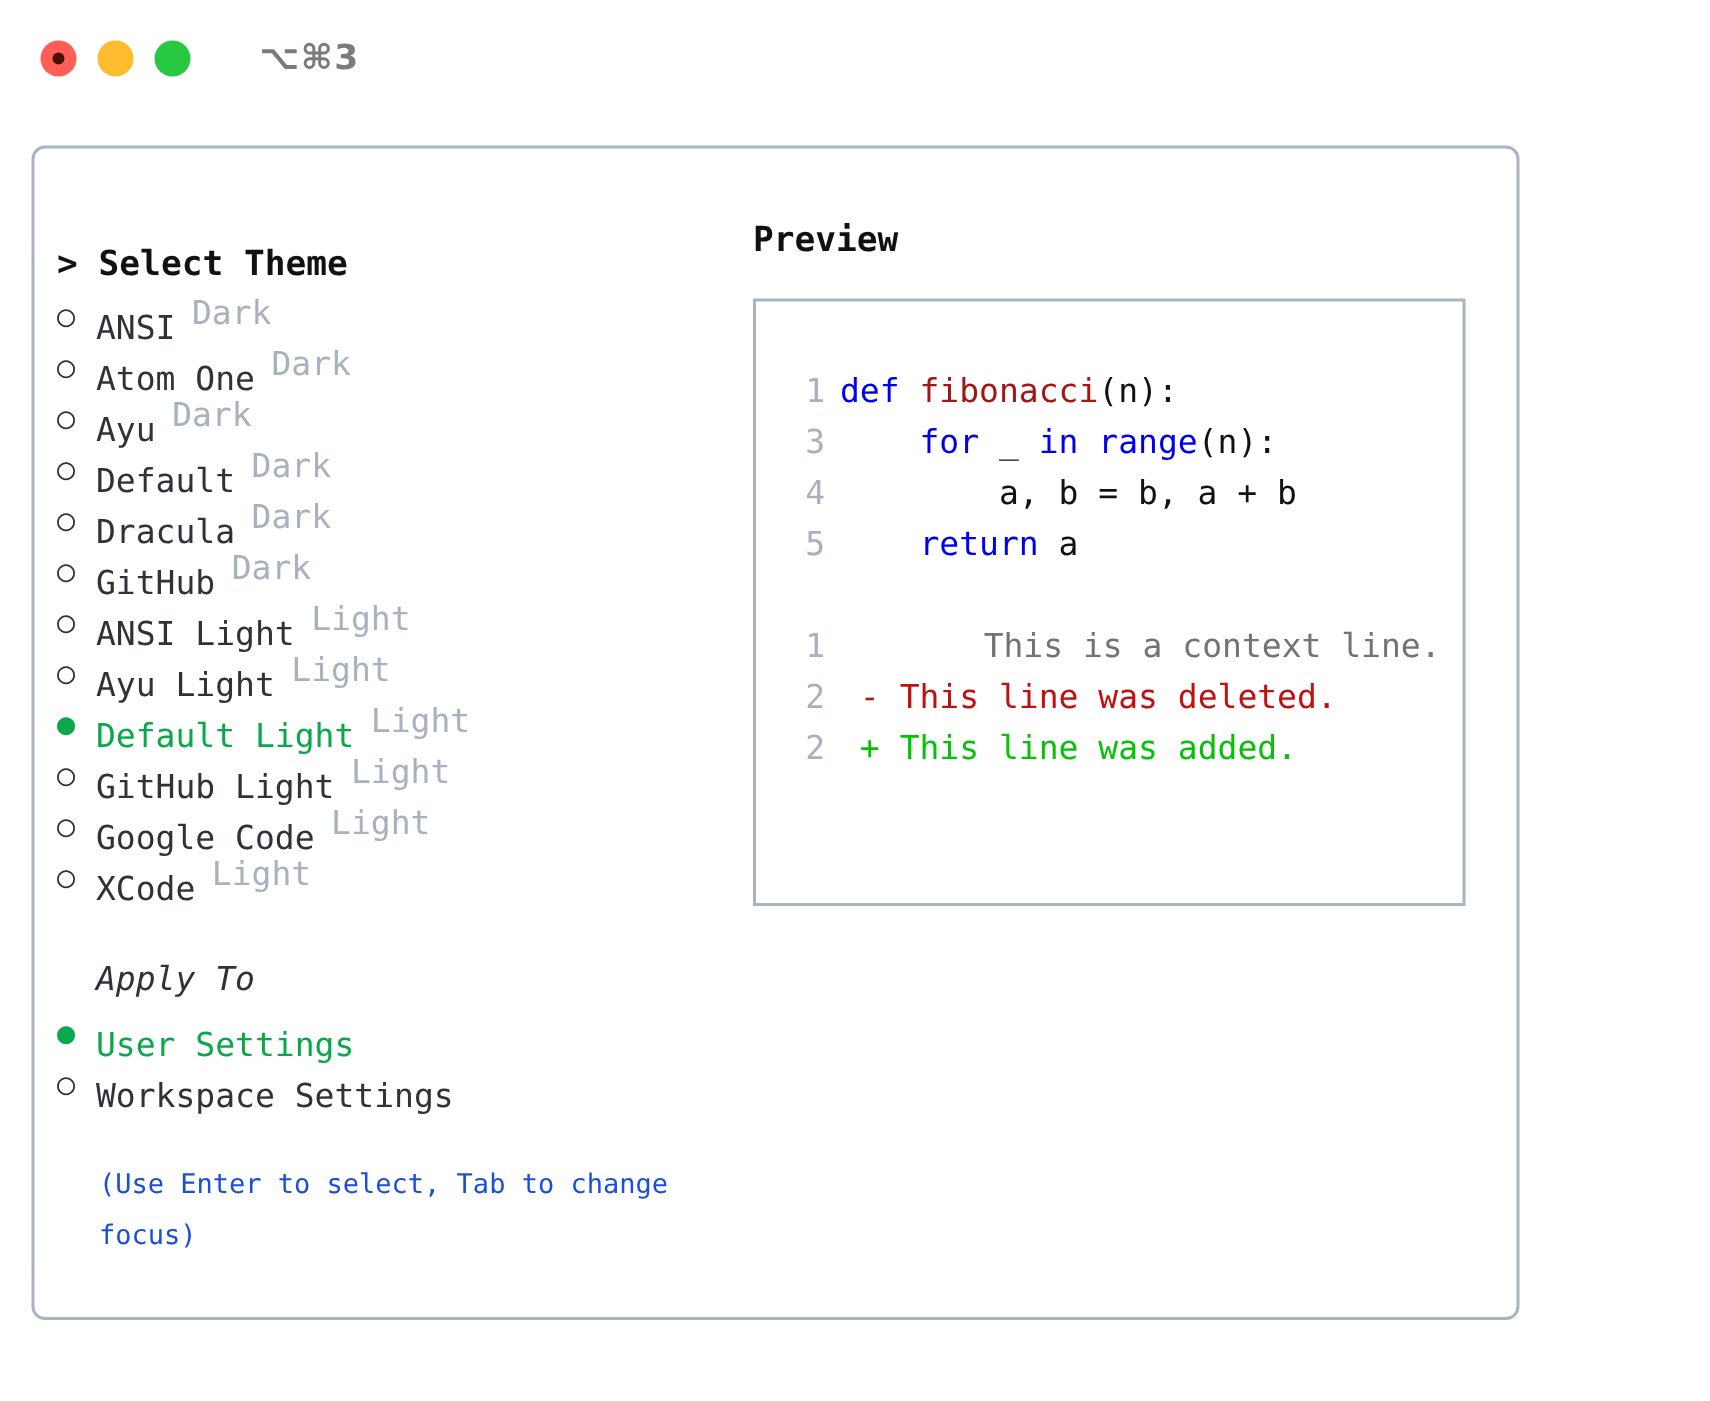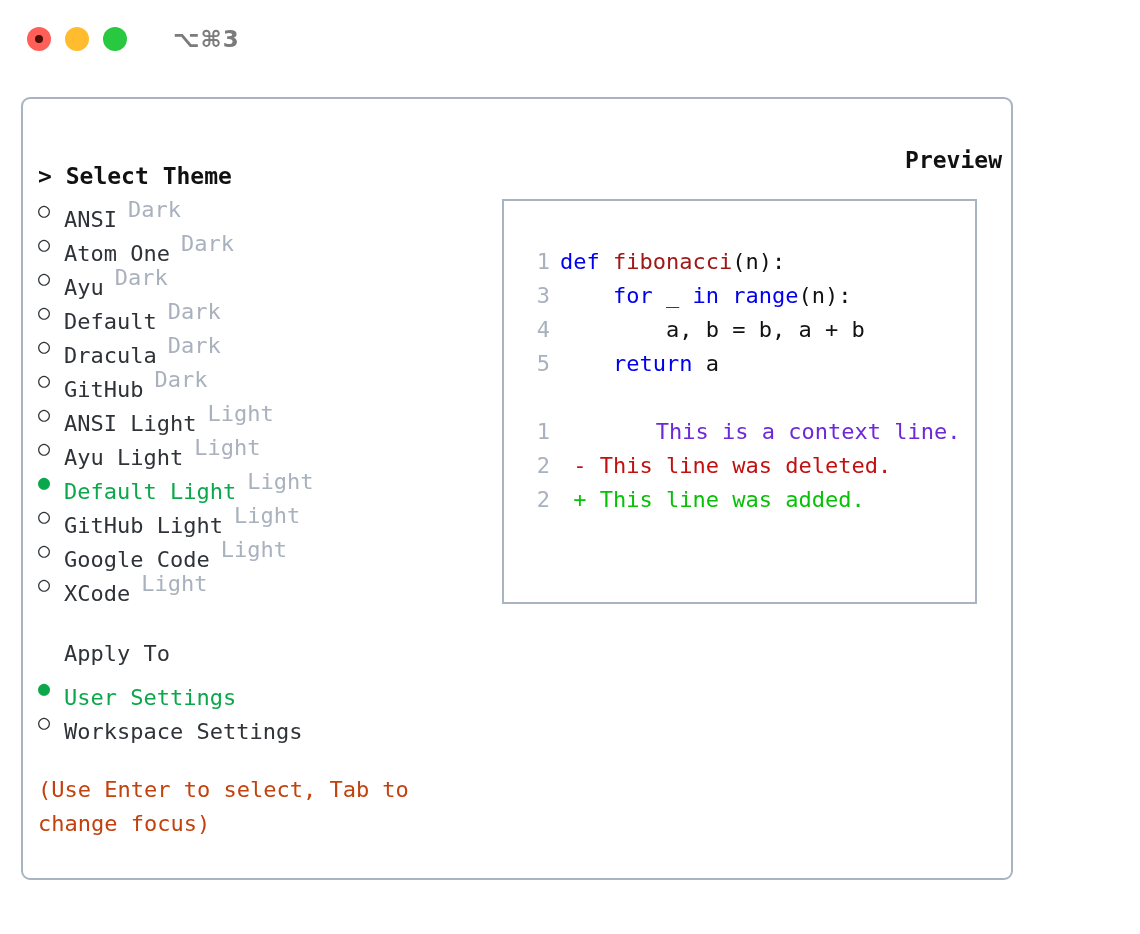--- a/index.html
+++ b/index.html
@@ -121,45 +121,46 @@
 
   .section-gap { height: 36px; }
 
   .subheading {
     font-size: 22px;
     color: #2f3338;
     height: 34px;
     line-height: 34px;
     padding-left: 26px;
     white-space: pre;
+    font-style: italic;
   }
 
   .hint {
     margin-top: 34px;
-    font-size: 22px;
-    line-height: 34px;
-    color: #c2410c;
+    font-size: 18px;
+    line-height: 34px;
+    color: #1d4ed8;
     width: 400px;
     white-space: normal;
+    margin-left: 28px;
   }
 
   
   .right-col {
     position: absolute;
     left: 479px;
     top: 44px;
     width: 500px;
   }
   .preview-title {
     font-size: 23px;
     font-weight: 700;
     color: #111111;
     height: 34px;
     line-height: 34px;
-    text-align: right;
   }
   .preview-box {
     margin-top: 22px;
     width: 475px;
     height: 405px;
     border: 2px solid #a9b4c2;
     box-sizing: border-box;
     background: #ffffff;
     position: relative;
   }
@@ -180,21 +181,21 @@
     display: inline-block;
     width: 28px;
     text-align: right;
     color: #a8b1bd;
     margin-right: 10px;
   }
   .kw   { color: #0000ee; }
   .fn   { color: #a01717; }
   .pl   { color: #111111; }
   .blank-line { height: 34px; }
-  .ctx  { color: #6d28d9; margin-left: 28px; }
+  .ctx  { color: #737373; margin-left: 28px; }
   .del  { color: #c01010; }
   .add  { color: #06c106; }
 </style>
 </head>
 <body>
 
 <div class="window">
 
   <div class="titlebar">
     <div class="lights">

